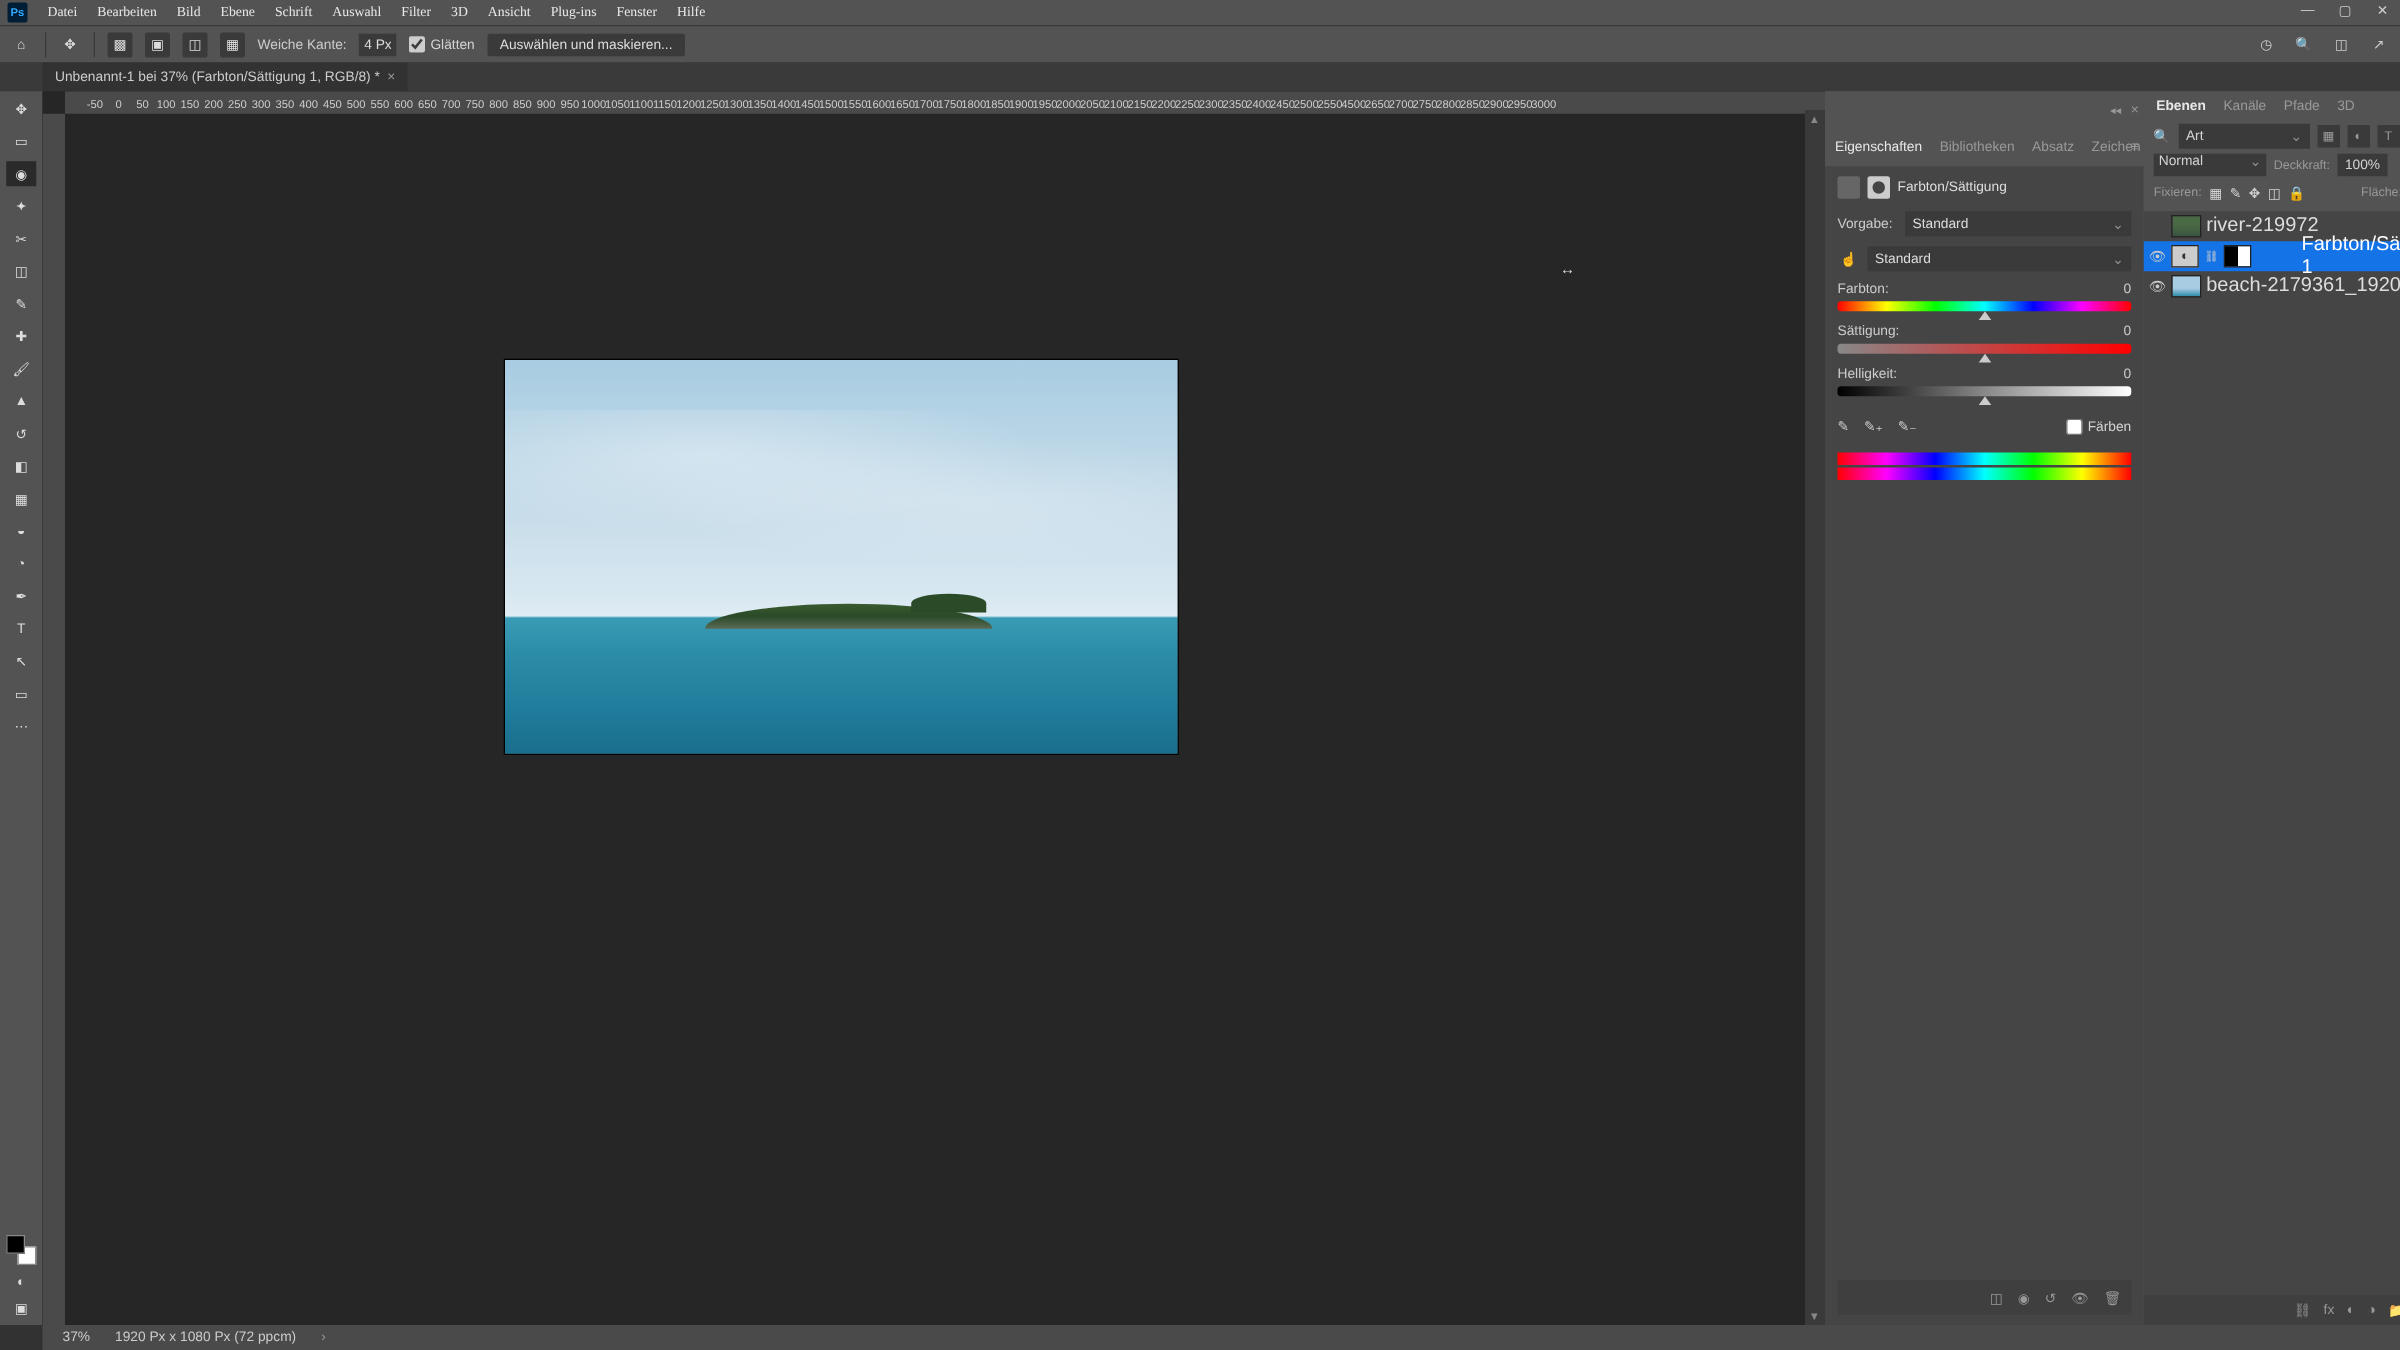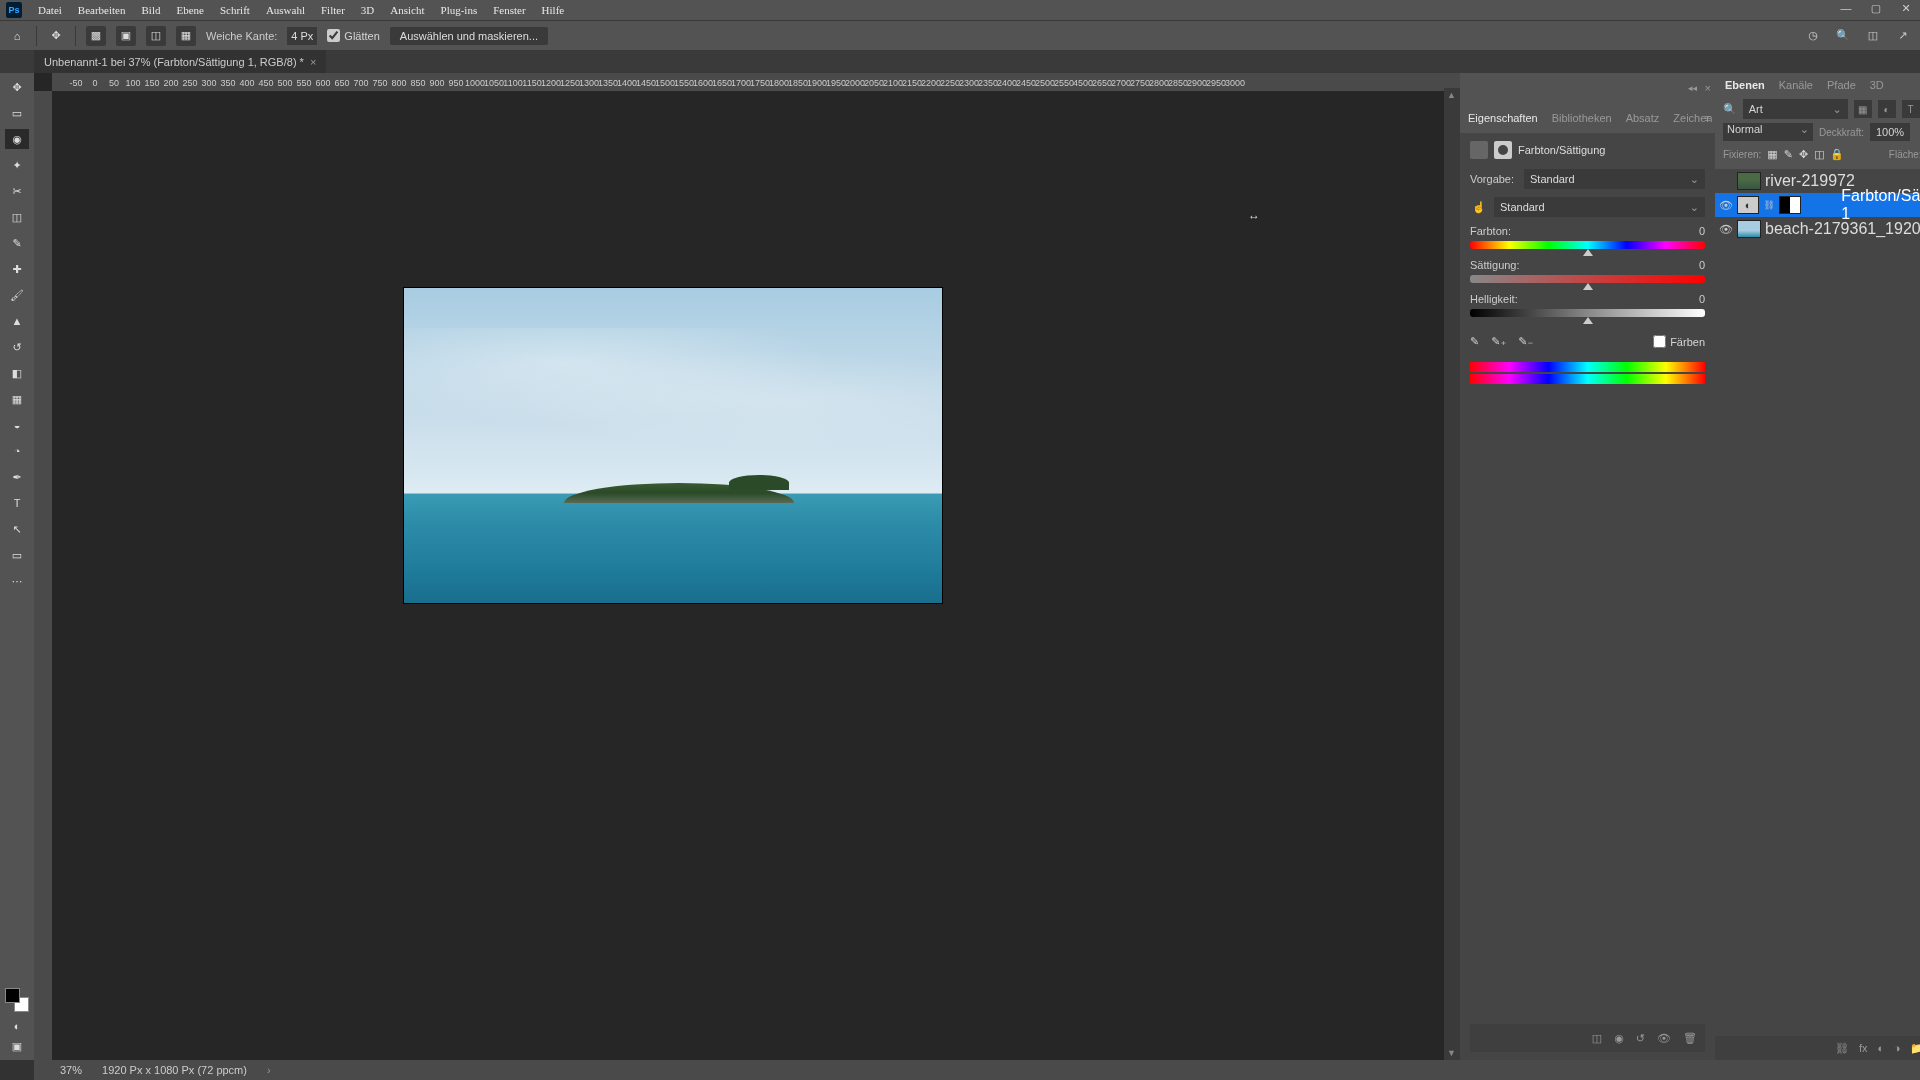--- a/index.html
+++ b/index.html
@@ -121,21 +121,21 @@
 .layer-row .thumb.adj::after { content: '◐'; position: absolute; inset: 0; display: flex; align-items: center; justify-content: center; color: #333; font-size: 11px; }
 .layer-row .mask { width: 24px; height: 18px; background: linear-gradient(to right, #000 50%, #fff 50%); border: 1px solid #222; }
 .layer-row .link { color: #ccc; font-size: 9px; }
 .layer-row .lname { color: #ddd; font-size: 16px; }
 .layer-row.selected .lname { color: #fff; margin-left: 36px; }
 
 .layers-footer { height: 24px; background: #3f3f3f; display: flex; align-items: center; justify-content: flex-end; gap: 10px; padding: 0 8px; }
 .layers-footer span { color: #999; font-size: 11px; }
 
 
-.statusbar { position: absolute; left: 34px; right: 0; bottom: 0; height: 20px; background: #4a4a4a; display: flex; align-items: center; padding: 0 26px; gap: 20px; color: #ccc; font-size: 10px; }
+.statusbar { position: absolute; left: 34px; right: 0; bottom: 0; height: 20px; background: #4a4a4a; display: flex; align-items: center; padding: 0 16px; gap: 20px; color: #ccc; font-size: 10px; }
 .statusbar .arrow { color: #999; }
 
 .dragcur { position: absolute; left: 1248px; top: 208px; color: #ddd; font-size: 12px; pointer-events: none; }
 </style>
 </head>
 <body>
 
 <div class="menubar">
   <div class="ps-icon">Ps</div>
   <div class="mitem">Datei</div>

